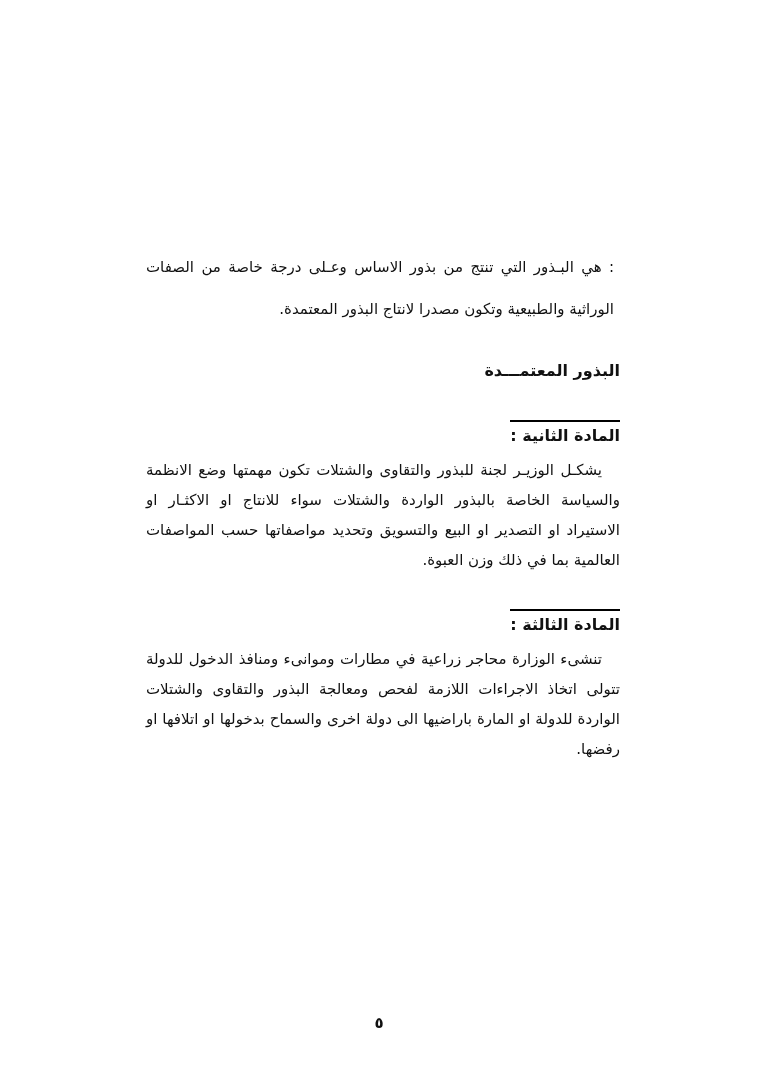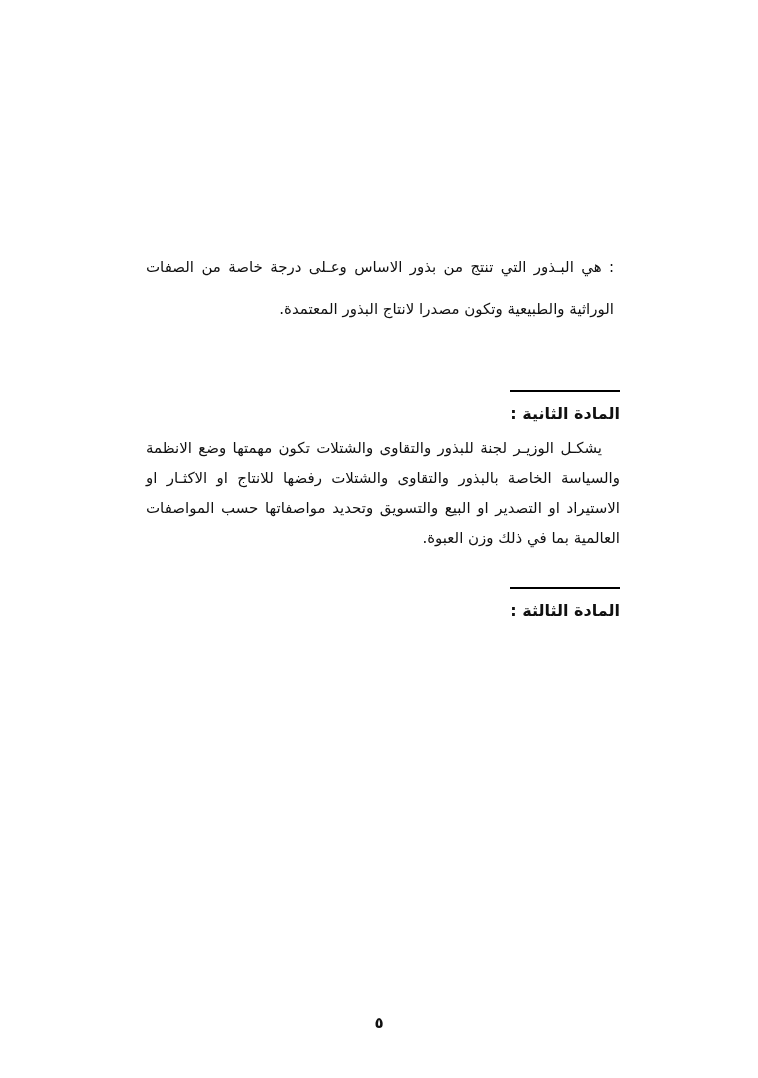--- a/index.html
+++ b/index.html
@@ -44,21 +44,21 @@
     padding-right: 6px;
   }
   .article-section {
     margin-top: 34px;
   }
   .article-title {
     display: inline-block;
     font-weight: bold;
     font-size: 16px;
     border-top: 2px solid #000000;
-    padding-top: 12px;
+    padding-top: 4px;
     margin-bottom: 10px;
     white-space: nowrap;
   }
   .article-body {
     font-size: 15px;
     line-height: 30px;
     text-align: justify;
     text-indent: 18px;
     margin: 0;
   }
@@ -77,27 +77,29 @@
 <body>
 
 <div class="page">
   <div class="content">
 
     <div class="definition-row">
       <div class="definition-text">: هي البـذور التي تنتج من بذور الاساس وعـلى درجة خاصة من الصفات الوراثية والطبيعية وتكون مصدرا لانتاج البذور المعتمدة.</div>
     </div>
 
     <div class="definition-row">
+      <div class="definition-term">البذور المعتمـــدة</div>
     </div>
 
     <div class="article-section">
       <div class="article-title">المادة الثانية :</div>
-      <p class="article-body">يشكـل الوزيـر لجنة للبذور والتقاوى والشتلات تكون مهمتها وضع الانظمة والسياسة الخاصة بالبذور والتقاوى والشتلات رفضها للانتاج او الاكثـار او الاستيراد او التصدير او البيع والتسويق وتحديد مواصفاتها حسب المواصفات العالمية بما في ذلك وزن العبوة.</p>
+      <p class="article-body">يشكـل الوزيـر لجنة للبذور والتقاوى والشتلات تكون مهمتها وضع الانظمة والسياسة الخاصة بالبذور الواردة والشتلات سواء للانتاج او الاكثـار او الاستيراد او التصدير او البيع والتسويق وتحديد مواصفاتها حسب المواصفات العالمية بما في ذلك وزن العبوة.</p>
     </div>
 
     <div class="article-section">
       <div class="article-title">المادة الثالثة :</div>
+      <p class="article-body">تنشىء الوزارة محاجر زراعية في مطارات وموانىء ومنافذ الدخول للدولة تتولى اتخاذ الاجراءات اللازمة لفحص ومعالجة البذور والتقاوى والشتلات الواردة للدولة او المارة باراضيها الى دولة اخرى والسماح بدخولها او اتلافها او رفضها.</p>
     </div>
 
   </div>
 
   <div class="page-number">٥</div>
 </div>
 
 </body></html>

